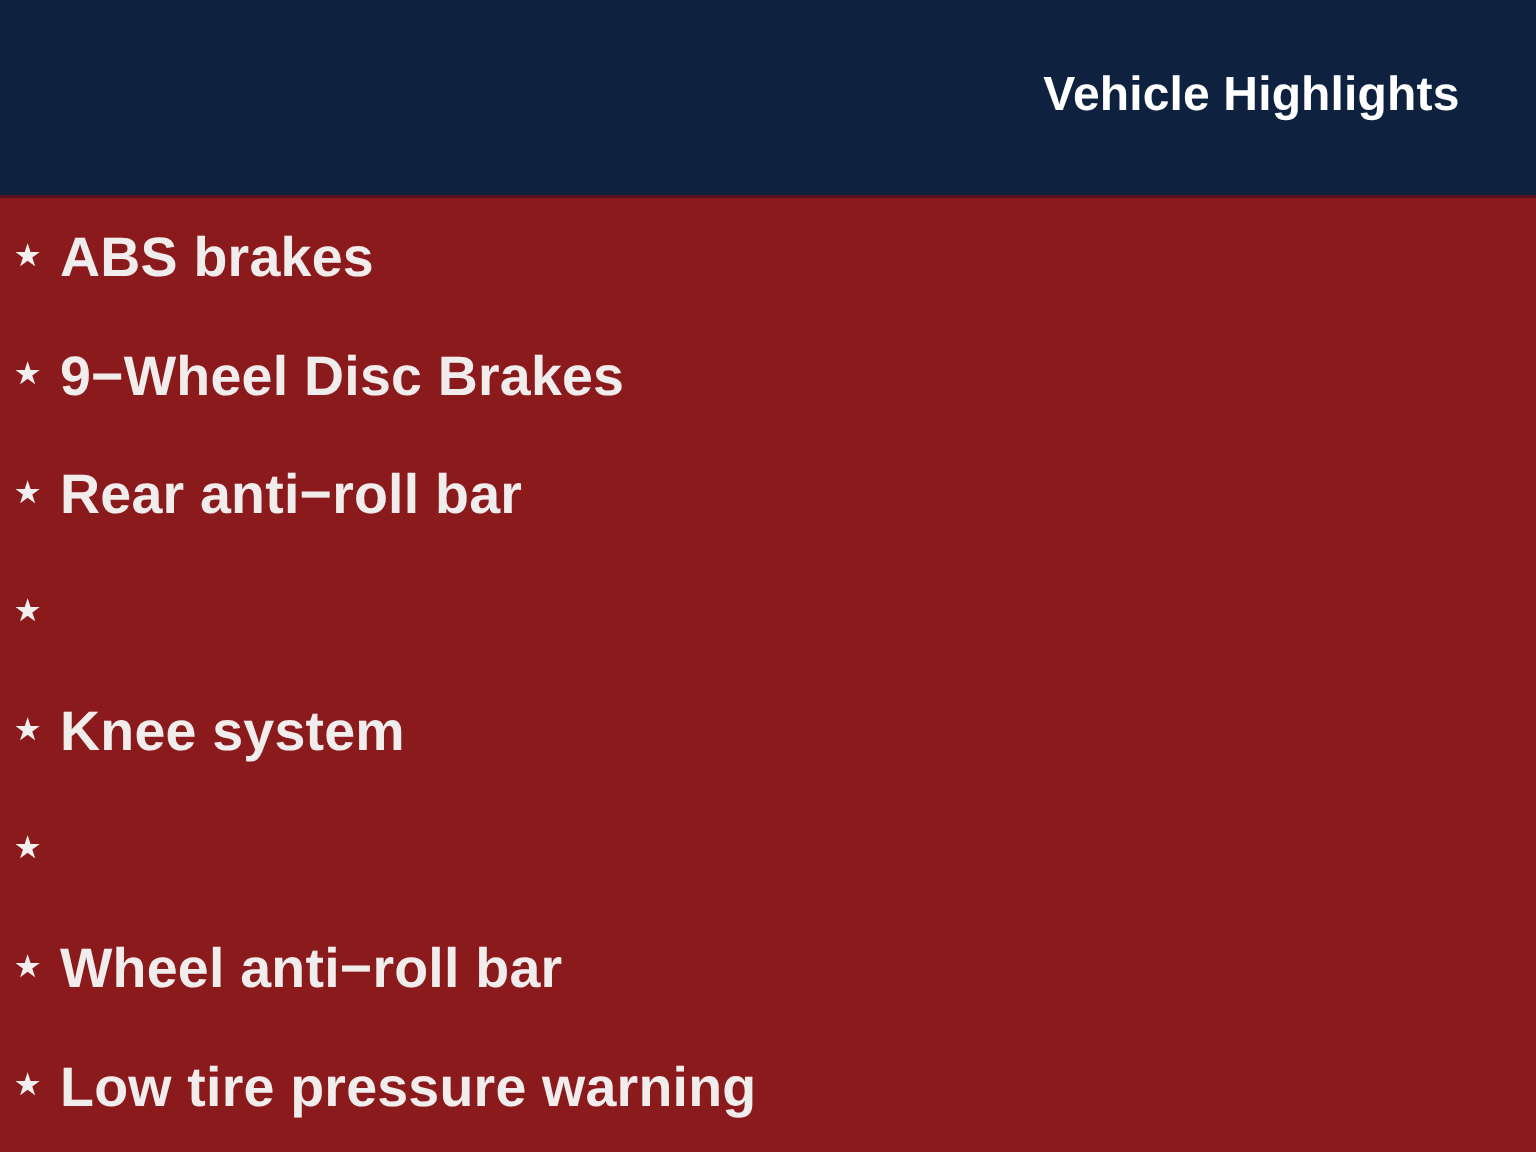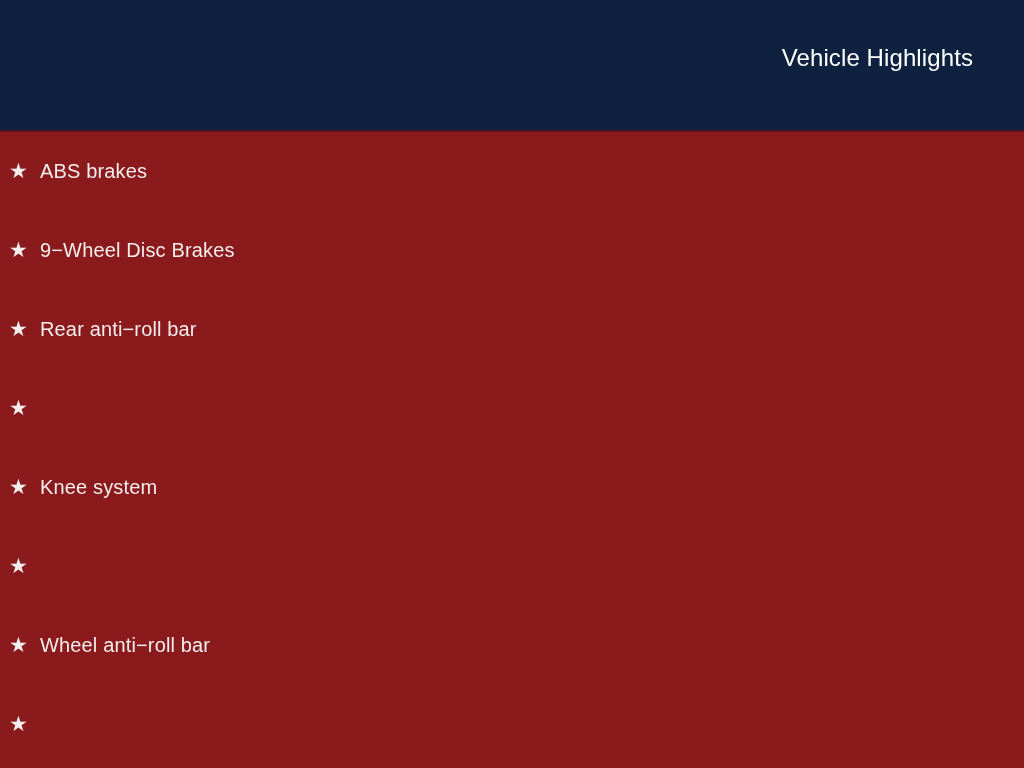--- a/index.html
+++ b/index.html
@@ -30,22 +30,22 @@
     width: 1024px;
     height: 132px;
     background: #0e2240;
     box-sizing: border-box;
     border-bottom: 2px solid #5b1220;
   }
   .header-title {
     position: absolute;
     right: 51px;
     top: 45px;
-    font-size: 24px;
-    font-weight: normal;
+    font-size: 32px;
+    font-weight: bold;
     color: #ffffff;
     letter-spacing: 0.1px;
     line-height: 1.1;
     white-space: nowrap;
     text-align: right;
   }
 
   
   .body-area {
     position: absolute;
@@ -77,22 +77,22 @@
     width: 31px;
     font-size: 21px;
     line-height: 1;
     color: #f4efef;
     text-align: left;
     position: relative;
     top: -1px;
   }
   .bullet-text {
     flex: 1 1 auto;
-    font-size: 20px;
-    font-weight: 400;
+    font-size: 37px;
+    font-weight: 700;
     color: #f2eded;
     line-height: 1.12;
     letter-spacing: 0.15px;
     white-space: nowrap;
   }
 </style>
 </head>
 <body>
 
 <div class="slide">
@@ -132,18 +132,19 @@
         <span class="bullet-star">★</span>
       </li>
 
       <li class="bullet-item">
         <span class="bullet-star">★</span>
         <span class="bullet-text">Wheel anti−roll bar</span>
       </li>
 
       <li class="bullet-item">
         <span class="bullet-star">★</span>
+        <span class="bullet-text">Low tire pressure warning</span>
       </li>
 
     </ul>
   </div>
 
 </div>
 
 </body></html>

